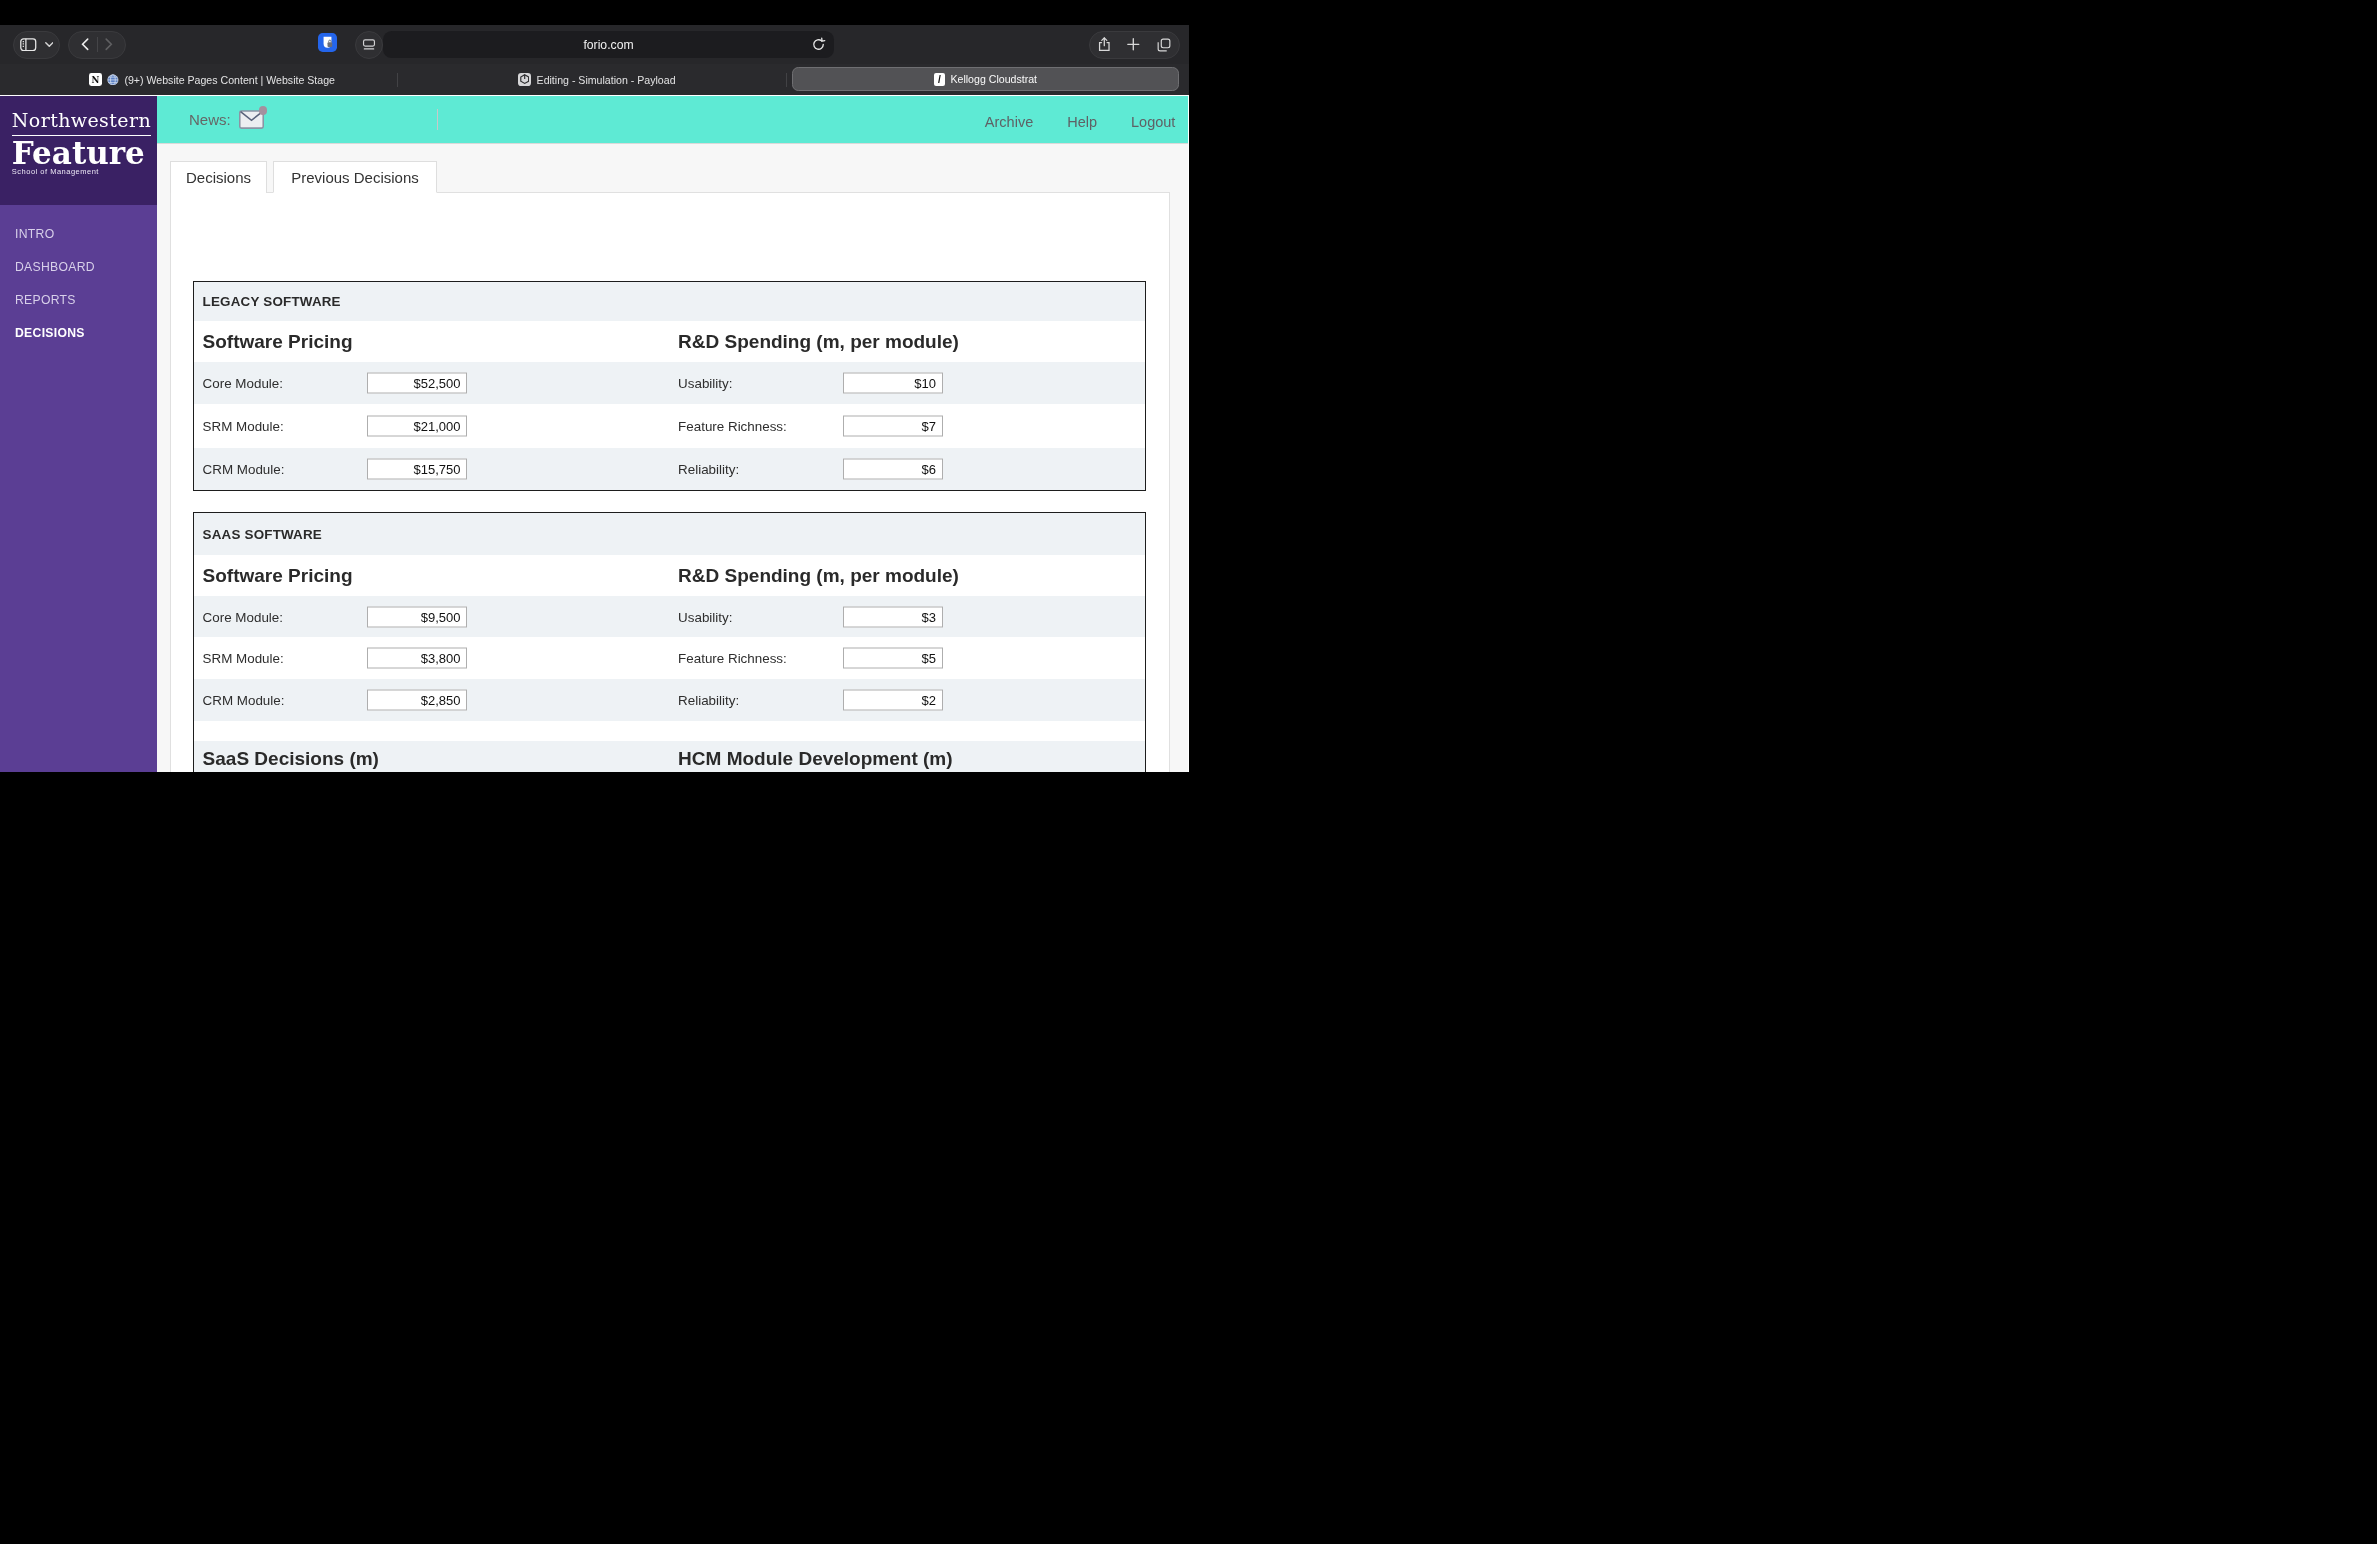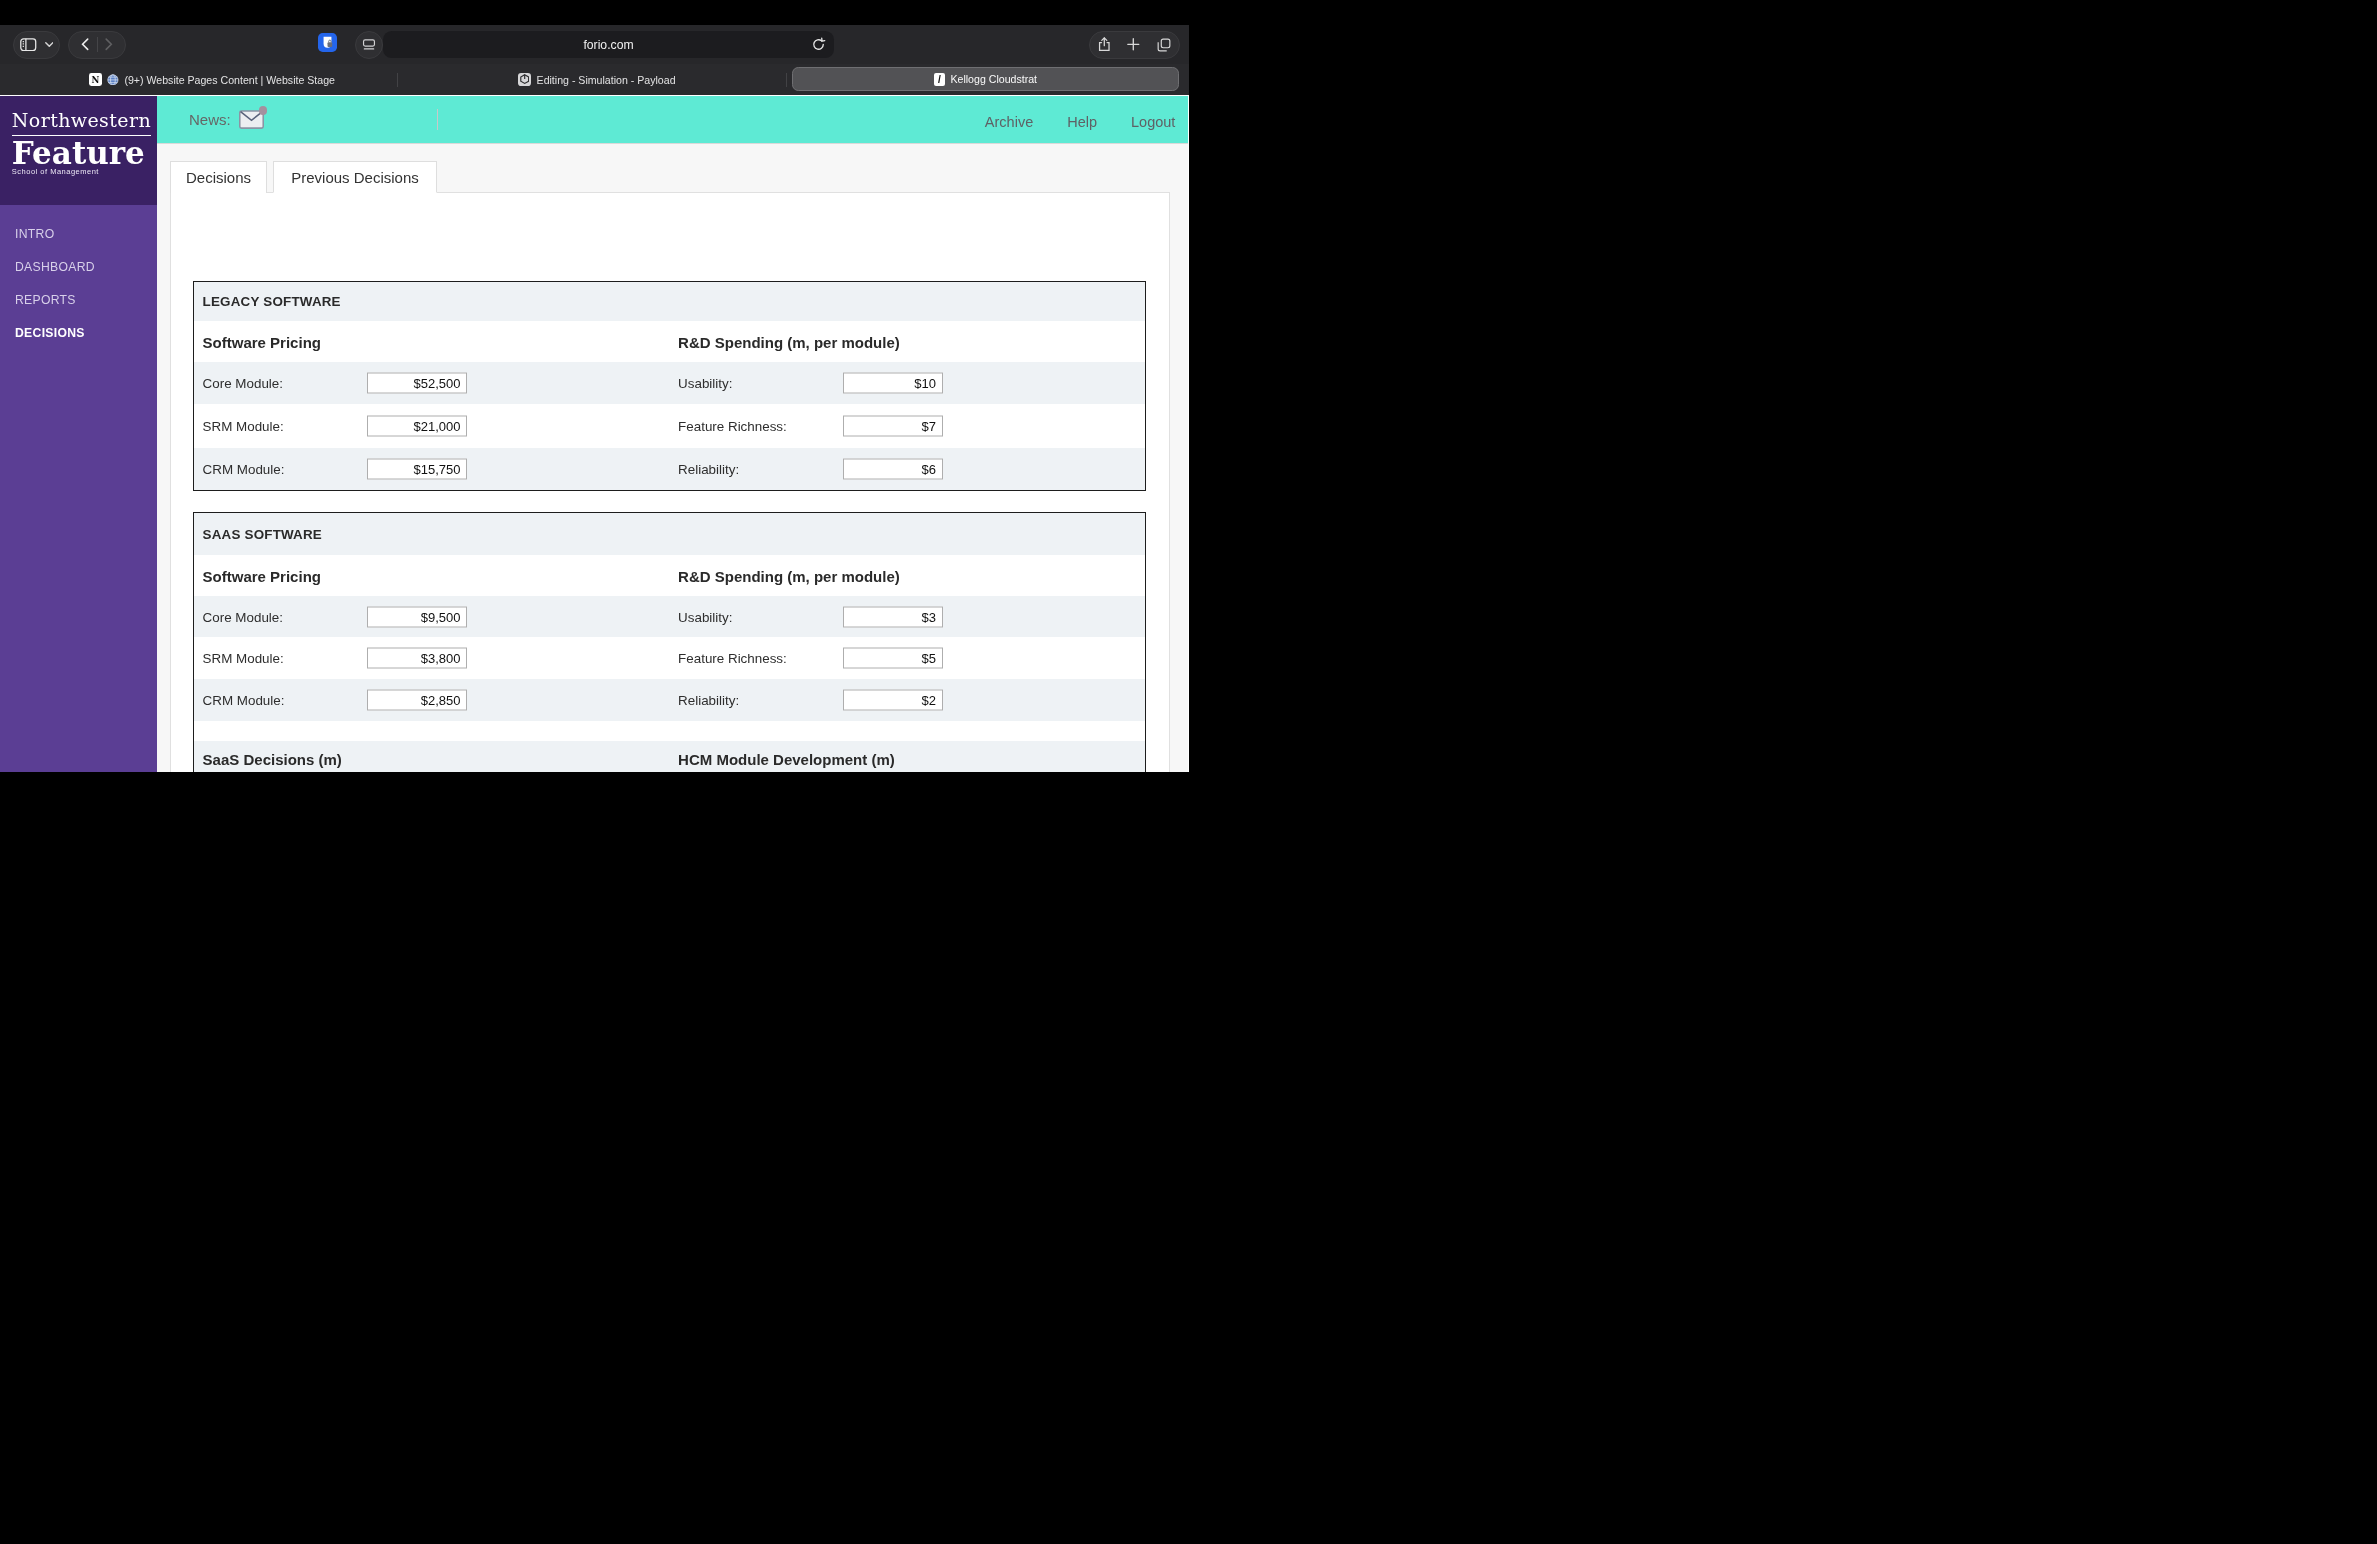--- a/index.html
+++ b/index.html
@@ -71,21 +71,21 @@
   
   .panel { position:absolute; left:193px; width:953px; border:1.2px solid #1d1d1d; background:#22c55e; z-index:2; }
   .panel-legacy { top:281px; }
   .panel-saas { top:512px; height:260px; border-bottom:none; }
   .prow { display:flex; width:100%; }
   .prow.light { background:#eef2f5; }
   .prow.white { background:#fff; }
   .half { position:relative; width:50%; }
   .ptitle { font-size:13.4px; font-weight:bold; color:#2a2a2a; letter-spacing:0.2px; }
   .ptitle-row { display:flex; align-items:center; padding-left:8.6px; }
-  .col-head { position:absolute; left:8.6px; top:50%; transform:translateY(-50%); font-size:15px; font-weight:bold; color:#2a2a2a; }
+  .col-head { position:absolute; left:8.6px; top:50%; transform:translateY(-50%); font-size:19px; font-weight:bold; color:#2a2a2a; }
   .plabel { position:absolute; left:8.6px; top:50%; transform:translateY(-50%); font-size:13.4px; color:#2e2e2e; }
   .pinput { position:absolute; left:173px; top:50%; transform:translateY(-50%); width:100px; height:21px;
             border:1.2px solid #aeaeae; background:#fff; text-align:right; padding-right:5.5px;
             font-size:13px; color:#111; font-family:"Liberation Sans", sans-serif; }
 </style>
 </head>
 <body>
 
 <div class="page">
 

